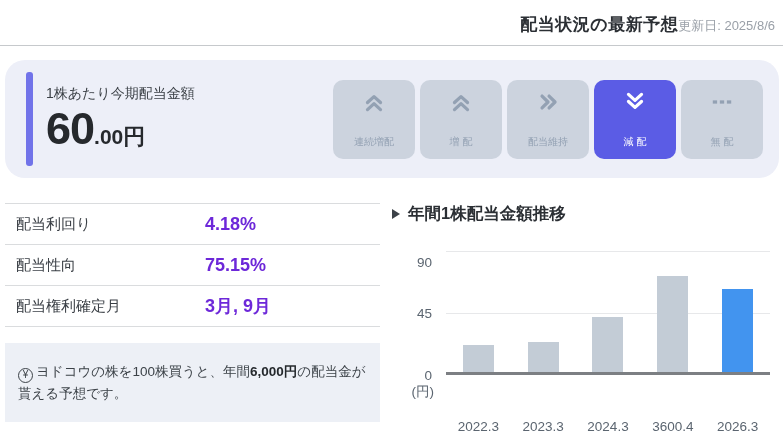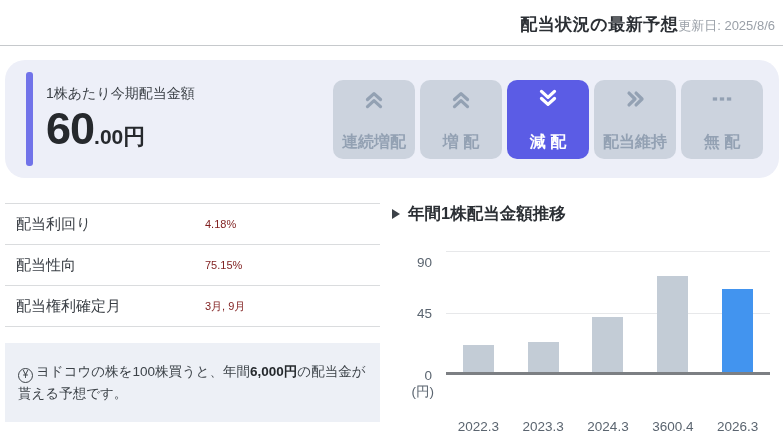--- a/index.html
+++ b/index.html
@@ -28,34 +28,34 @@
   .amt-unit { font-size: 22px; font-weight: bold; }
 
   
   .status-group { display: flex; gap: 5px; }
   .status-btn {
     width: 82px; height: 79px; background: #ccd3de; border-radius: 10px;
     display: flex; flex-direction: column; align-items: center; justify-content: center;
     color: #93a1b3; cursor: pointer;
   }
   .status-btn .s-icon { display: block; height: 26px; color: #93a1b3; }
-  .status-btn .s-label { font-size: 16px; font-weight: bold; margin-top: 20px; white-space: nowrap; }
+  .status-btn .s-label { font-size: 10px; font-weight: normal; margin-top: 20px; white-space: nowrap; }
   .status-btn.active { background: #5b5ce5; color: #fff; }
   .status-btn.active .s-icon { color: #fff; }
 
   
   .main { display: flex; margin: 25px 4px 0 5px; }
   .left-col { width: 375px; flex: none; }
   .right-col { flex: 1; padding-left: 12px; }
 
   
   .metrics { border-top: 1px solid #dadcde; }
   .m-row { display: flex; align-items: center; height: 41px; border-bottom: 1px solid #dadcde; }
   .m-label { width: 200px; padding-left: 11px; font-size: 15px; color: #3a3f45; }
-  .m-value { font-size: 11px; font-weight: normal; color: #7f1d1d; }
+  .m-value { font-size: 18px; font-weight: bold; color: #6d28d9; }
 
   
   .note {
     margin-top: 16px; background: #edf0f6; border-radius: 0;
     padding: 18px 13px; font-size: 13.5px; line-height: 1.6; color: #3c4248;
   }
   .yen-icon {
     display: inline-flex; align-items: center; justify-content: center;
     width: 15px; height: 15px; border: 1.4px solid #3c4248; border-radius: 50%;
     font-size: 10px; vertical-align: -2px; margin-right: 3px;
@@ -115,37 +115,37 @@
     </div>
     <div class="status-btn">
       <span class="s-icon">
         <svg width="30" height="26" viewBox="0 0 24 24" fill="none" stroke="currentColor" stroke-width="3" stroke-linecap="round" stroke-linejoin="round">
             <path d="M6 12.5 12 7 18 12.5"></path>
             <path d="M6 19 12 13.5 18 19"></path>
           </svg>
       </span>
       <span class="s-label">増 配</span>
     </div>
+    <div class="status-btn">
+      <span class="s-icon">
+        <svg width="30" height="26" viewBox="0 0 24 24" fill="none" stroke="currentColor" stroke-width="3" stroke-linecap="round" stroke-linejoin="round">
+            <path d="M6.5 6.5 12 12 6.5 17.5"></path>
+            <path d="M13 6.5 18.5 12 13 17.5"></path>
+          </svg>
+      </span>
+      <span class="s-label">配当維持</span>
+    </div>
     <div class="status-btn active">
       <span class="s-icon">
         <svg width="30" height="26" viewBox="0 0 24 24" fill="none" stroke="currentColor" stroke-width="3" stroke-linecap="round" stroke-linejoin="round">
             <path d="M6 5 12 10.5 18 5"></path>
             <path d="M6 11.5 12 17 18 11.5"></path>
           </svg>
       </span>
       <span class="s-label">減 配</span>
-    </div>
-    <div class="status-btn">
-      <span class="s-icon">
-        <svg width="30" height="26" viewBox="0 0 24 24" fill="none" stroke="currentColor" stroke-width="3" stroke-linecap="round" stroke-linejoin="round">
-            <path d="M6.5 6.5 12 12 6.5 17.5"></path>
-            <path d="M13 6.5 18.5 12 13 17.5"></path>
-          </svg>
-      </span>
-      <span class="s-label">配当維持</span>
     </div>
     <div class="status-btn">
       <span class="s-icon">
         <svg width="30" height="26" viewBox="0 0 24 24" fill="none" stroke="currentColor" stroke-width="3" stroke-linecap="butt">
             <path d="M3.5 12h4"></path>
             <path d="M10 12h4"></path>
             <path d="M16.5 12h4"></path>
           </svg>
       </span>
       <span class="s-label">無 配</span>

